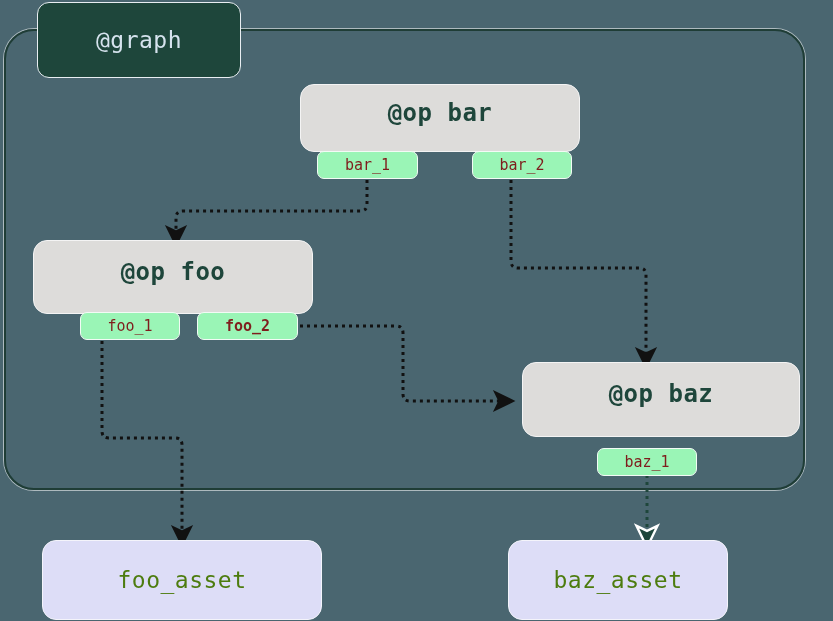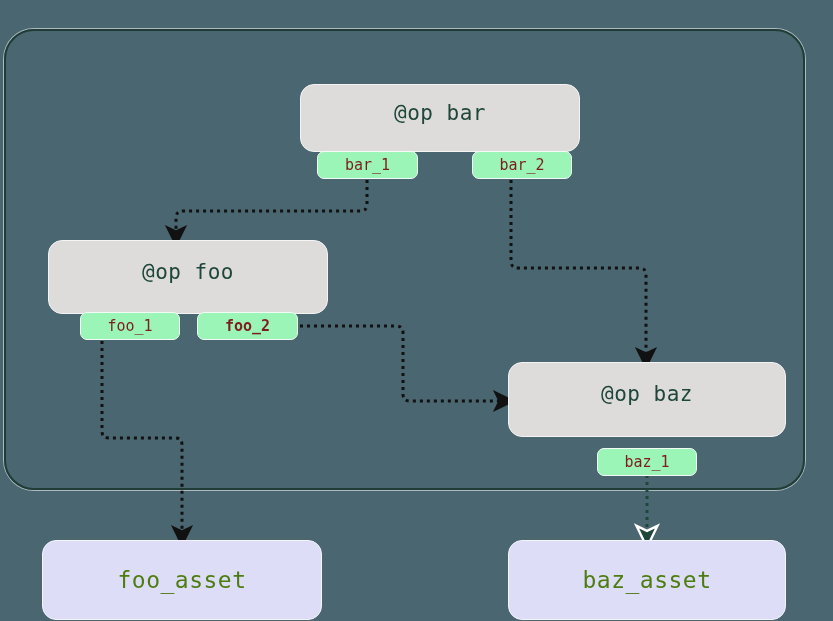--- a/index.html
+++ b/index.html
@@ -61,24 +61,25 @@
   }
   .op-title {
     position: absolute;
     left: 0; right: 0;
     top: 0;
     height: 100%;
     display: flex;
     align-items: center;
     justify-content: center;
     color: #1e463b;
-    font-size: 21px;
+    font-size: 24px;
     letter-spacing: 0.5px;
     padding-bottom: 11px;
     box-sizing: border-box;
+    font-weight: bold;
   }
   
   .chip {
     position: absolute;
     height: 28px;
     background: #9af5b6;
     border: 1.5px solid #f2fbf5;
     border-radius: 7px;
     box-sizing: border-box;
     display: flex;
@@ -131,33 +132,36 @@
     </defs>
     <g id="edge-paths">
         <path d="M367,180 L367,204 Q367,211 360,211 L183,211 Q176,211 176,218 L176,236" fill="none" stroke="#111111" stroke-width="3" stroke-linecap="butt" stroke-dasharray="3 4" marker-end="url(#arrow-filled)"></path>
         <path d="M511,180 L511,261 Q511,268 518,268 L639,268 Q646,268 646,275 L646,358" fill="none" stroke="#111111" stroke-width="3" stroke-linecap="butt" stroke-dasharray="3 4" marker-end="url(#arrow-filled)"></path>
         <path d="M300,326 L396,326 Q403,326 403,333 L403,394 Q403,401 410,401 L504,401" fill="none" stroke="#111111" stroke-width="3" stroke-linecap="butt" stroke-dasharray="3 4" marker-end="url(#arrow-filled)"></path>
         <path d="M102,341 L102,431 Q102,438 109,438 L175,438 Q182,438 182,445 L182,536" fill="none" stroke="#111111" stroke-width="3" stroke-linecap="butt" stroke-dasharray="3 4" marker-end="url(#arrow-filled)"></path>
         <path d="M647,461 L647,536" fill="none" stroke="#1e463b" stroke-width="3" stroke-linecap="butt" stroke-dasharray="3 4" marker-end="url(#arrow-hollow)"></path>
       </g>
   </svg>
 
+  <div class="graph-label">
+    <span>@graph</span>
+  </div>
 
   <div id="nodes">
       <div class="op-node" style="left: 300px; top: 84px; width: 280px; height: 68px;">
         <div class="op-title">@op bar</div>
       </div>
       <div class="chip" style="left: 317px; top: 151px; width: 101px;">bar_1</div>
       <div class="chip" style="left: 472px; top: 151px; width: 100px;">bar_2</div>
-      <div class="op-node" style="left: 48px; top: 240px; width: 280px; height: 74px; text-align: center;">
+      <div class="op-node" style="left: 33px; top: 240px; width: 280px; height: 74px; text-align: center;">
         <div class="op-title">@op foo</div>
       </div>
       <div class="chip" style="left: 52px; top: 312px; width: 100px; margin-left: 28px;">foo_1</div>
       <div class="chip" style="left: 197px; top: 312px; width: 101px; font-weight: bold;">foo_2</div>
-      <div class="op-node" style="left: 508px; top: 362px; width: 278px; height: 75px;">
+      <div class="op-node" style="left: 522px; top: 362px; width: 278px; height: 75px;">
         <div class="op-title">@op baz</div>
       </div>
       <div class="chip" style="left: 597px; top: 448px; width: 100px;">baz_1</div>
       <div class="asset-node" style="left: 42px; top: 540px; width: 280px; height: 80px;">foo_asset</div>
-      <div class="asset-node" style="left: 508px; top: 540px; width: 278px; height: 80px;">baz_asset</div>
+      <div class="asset-node" style="left: 508px; top: 540px; width: 220px; height: 80px;">baz_asset</div>
     </div>
 
 </div>
 
 </body></html>

